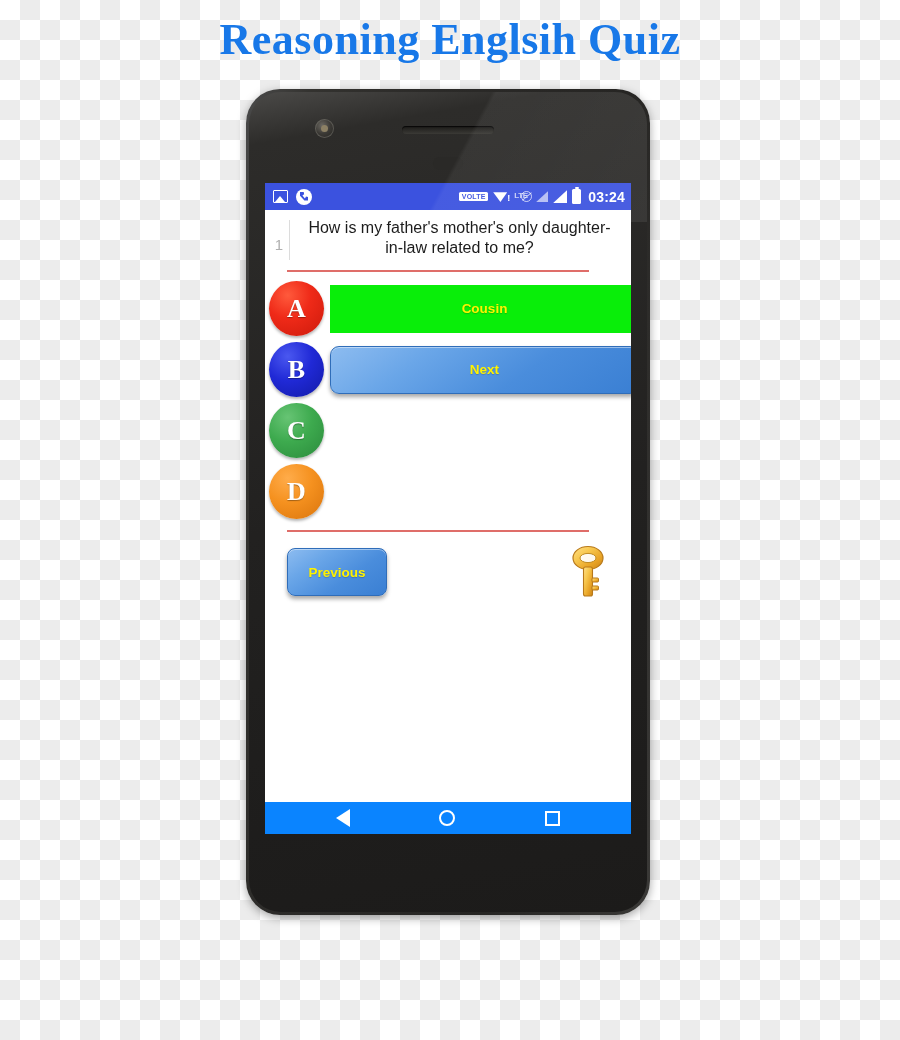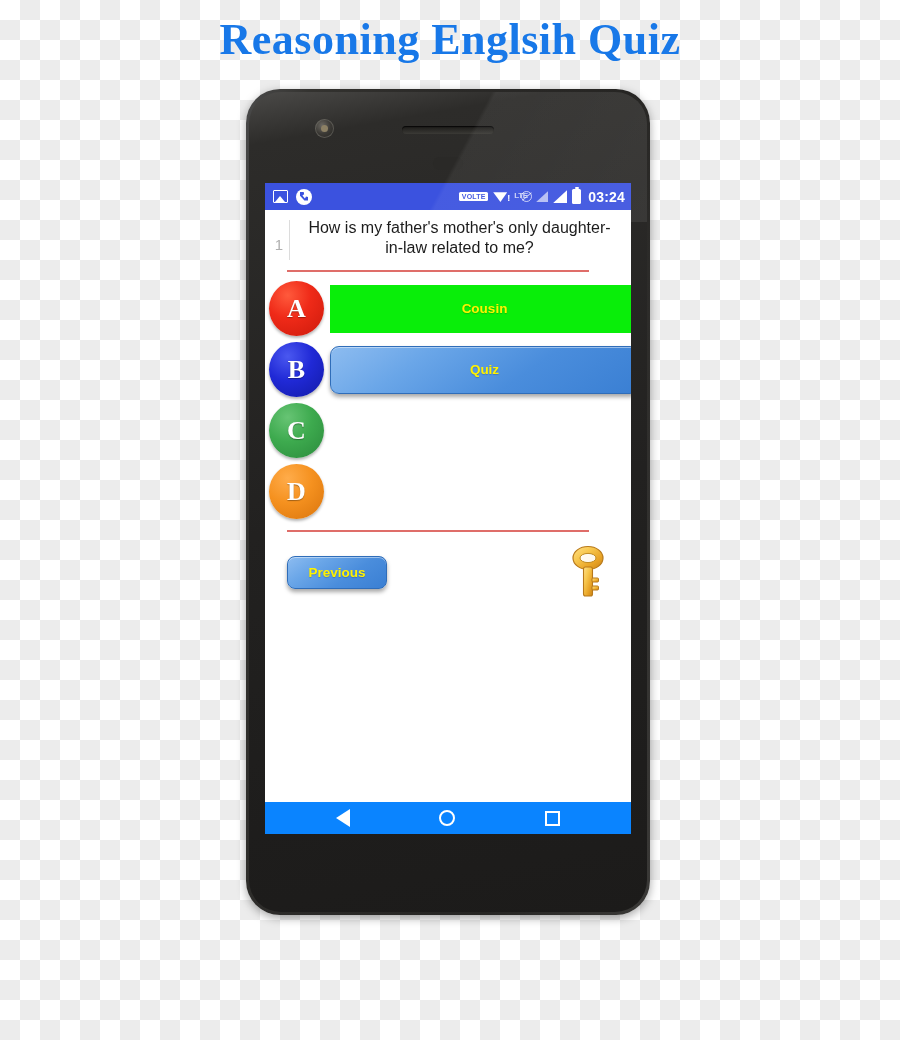--- a/index.html
+++ b/index.html
@@ -346,21 +346,21 @@
 
   
   .nav-row {
     display: flex;
     align-items: center;
     justify-content: space-between;
     padding: 6px 20px 0 22px;
   }
   .nav-btn {
     width: 100px;
-    height: 33px;
+    height: 48px;
     border-radius: 8px;
     display: flex;
     align-items: center;
     justify-content: center;
     font-size: 13.5px;
     font-weight: 700;
     color: #FFF200;
     text-shadow: 0 1px 1px rgba(0,0,0,0.18);
     background: linear-gradient(145deg, #8dbcf0 0%, #6aa6e8 28%, #4a8ddc 62%, #3a7fd3 100%);
     border: 1px solid #2f6db9;
@@ -442,21 +442,21 @@
 
         <div class="options">
 
           <div class="option-row">
             <div class="badge badge-a">A</div>
             <div class="opt-btn green">Cousin</div>
           </div>
 
           <div class="option-row">
             <div class="badge badge-b">B</div>
-            <div class="opt-btn blue">Quiz</div>
+            <div class="opt-btn blue">Next</div>
           </div>
 
           <div class="option-row">
             <div class="badge badge-c">C</div>
           </div>
 
           <div class="option-row">
             <div class="badge badge-d">D</div>
           </div>
 

